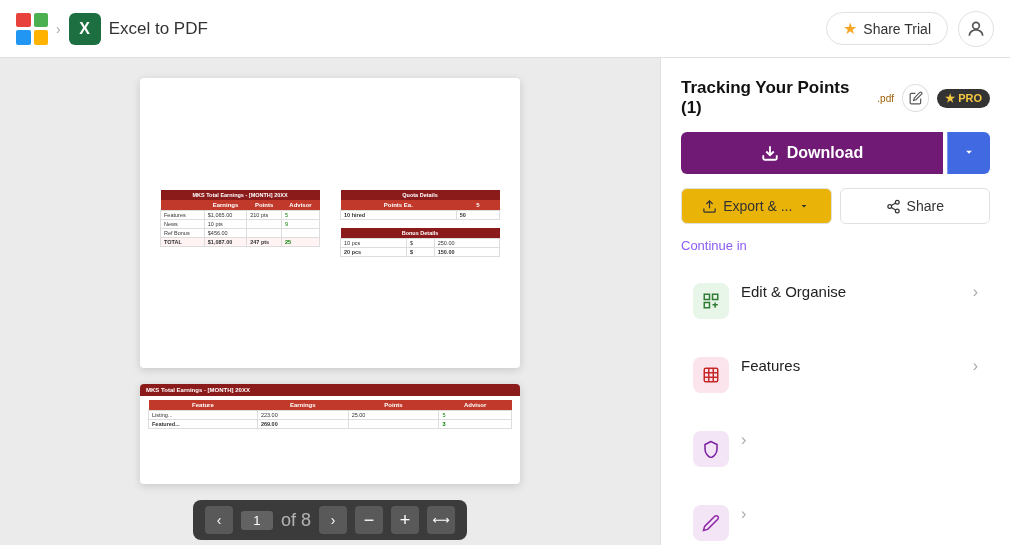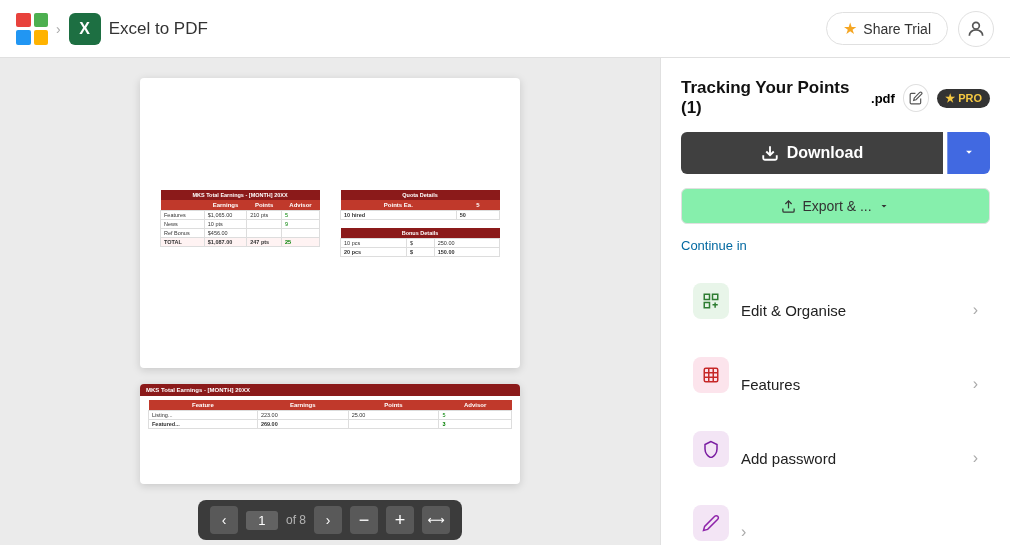--- a/index.html
+++ b/index.html
@@ -173,21 +173,21 @@
     .nav-page-input {
       width: 32px;
       text-align: center;
       background: rgba(255,255,255,0.2);
       border: none;
       border-radius: 3px;
       color: #fff;
       font-size: 13px;
       padding: 2px 4px;
     }
-    .nav-separator { color: rgba(255,255,255,0.6); font-size: 12px; }
+    .nav-separator { color: rgba(255,255,255,0.6); font-size: 18px; }
     .zoom-btn {
       width: 28px; height: 28px;
       border-radius: 4px;
       border: none;
       background: rgba(255,255,255,0.15);
       color: #fff;
       cursor: pointer;
       display: flex;
       align-items: center;
       justify-content: center;
@@ -225,23 +225,23 @@
       display: flex;
       align-items: center;
       gap: 8px;
     }
     .file-title-text {
       font-size: 17px;
       font-weight: 600;
       color: #111;
     }
     .file-ext-badge {
-      color: #000000;
-      font-size: 13px;
-      font-weight: 700;
+      color: #a16207;
+      font-size: 10px;
+      font-weight: 400;
     }
     .edit-icon-btn {
       width: 28px; height: 28px;
       border-radius: 50%;
       border: 1px solid #e0e0e0;
       background: #fff;
       display: flex;
       align-items: center;
       justify-content: center;
       cursor: pointer;
@@ -261,21 +261,21 @@
     }
     .pro-badge .pro-star { color: #f5c842; }
 
     
     .download-row {
       display: flex;
       gap: 4px;
     }
     .download-btn {
       flex: 1;
-      background: #404040;
+      background: #701a75;
       color: #fff;
       border: none;
       border-radius: 6px 0 0 6px;
       padding: 12px 16px;
       font-size: 16px;
       font-weight: 600;
       cursor: pointer;
       display: flex;
       align-items: center;
       justify-content: center;
@@ -295,21 +295,21 @@
     
     .action-row {
       display: flex;
       gap: 8px;
     }
     .export-btn {
       flex: 1;
       border: 1px solid #e0e0e0;
       border-radius: 6px;
       padding: 9px 12px;
-      background: #86efac;
+      background: #eab308;
       cursor: pointer;
       display: flex;
       align-items: center;
       justify-content: center;
       gap: 6px;
       font-size: 14px;
       font-weight: 500;
       color: #333;
     }
     .share-btn {
@@ -324,26 +324,26 @@
       justify-content: center;
       gap: 6px;
       font-size: 14px;
       font-weight: 500;
       color: #333;
     }
 
     
     .continue-label {
       font-size: 13px;
-      color: #0369a1;
+      color: #8b5cf6;
       margin-bottom: 4px;
     }
     .tool-item {
       display: flex;
-      align-items: flex-end;
+      align-items: flex-start;
       gap: 12px;
       padding: 12px;
       border-radius: 8px;
       cursor: pointer;
       transition: background 0.15s;
     }
     .tool-icon {
       width: 36px; height: 36px;
       border-radius: 8px;
       display: flex;
@@ -574,20 +574,30 @@
         <svg width="15" height="15" viewBox="0 0 24 24" fill="none" stroke="currentColor" stroke-width="2">
           <path d="M21 15v4a2 2 0 0 1-2 2H5a2 2 0 0 1-2-2v-4"></path>
           <polyline points="17 8 12 3 7 8"></polyline>
           <line x1="12" y1="3" x2="12" y2="15"></line>
         </svg>
         <span>Export &amp; ...</span>
         <svg width="12" height="12" viewBox="0 0 24 24" fill="currentColor">
           <path d="M7 10l5 5 5-5z"></path>
         </svg>
       </button>
+      <button class="share-btn">
+        <svg width="15" height="15" viewBox="0 0 24 24" fill="none" stroke="currentColor" stroke-width="2">
+          <circle cx="18" cy="5" r="3"></circle>
+          <circle cx="6" cy="12" r="3"></circle>
+          <circle cx="18" cy="19" r="3"></circle>
+          <line x1="8.59" y1="13.51" x2="15.42" y2="17.49"></line>
+          <line x1="15.41" y1="6.51" x2="8.59" y2="10.49"></line>
+        </svg>
+        <span>Share</span>
+      </button>
     </div>
 
     <div class="continue-label">Continue in</div>
 
     <div class="tool-item">
       <div class="tool-icon tool-icon-green">
         <svg width="18" height="18" viewBox="0 0 24 24" fill="none" stroke="currentColor" stroke-width="2">
           <rect x="3" y="3" width="7" height="7"></rect>
           <rect x="14" y="3" width="7" height="7"></rect>
           <rect x="3" y="14" width="7" height="7"></rect>
@@ -608,21 +618,20 @@
       <span class="tool-label">Features</span>
       <span class="tool-chevron">›</span>
     </div>
 
     <div class="tool-item">
       <div class="tool-icon tool-icon-shield">
         <svg width="18" height="18" viewBox="0 0 24 24" fill="none" stroke="#7b1fa2" stroke-width="2">
           <path d="M12 2L4 6v6c0 5.25 3.5 10.15 8 11.5C16.5 22.15 20 17.25 20 12V6z"></path>
         </svg>
       </div>
-      <span class="tool-label">Add password</span>
       <span class="tool-chevron">›</span>
     </div>
 
     <div class="tool-item">
       <div class="tool-icon tool-icon-esign">
         <svg width="18" height="18" viewBox="0 0 24 24" fill="none" stroke="#8e24aa" stroke-width="2">
           <path d="M17 3a2.828 2.828 0 1 1 4 4L7.5 20.5 2 22l1.5-5.5L17 3z"></path>
         </svg>
       </div>
       <span class="tool-chevron">›</span>

